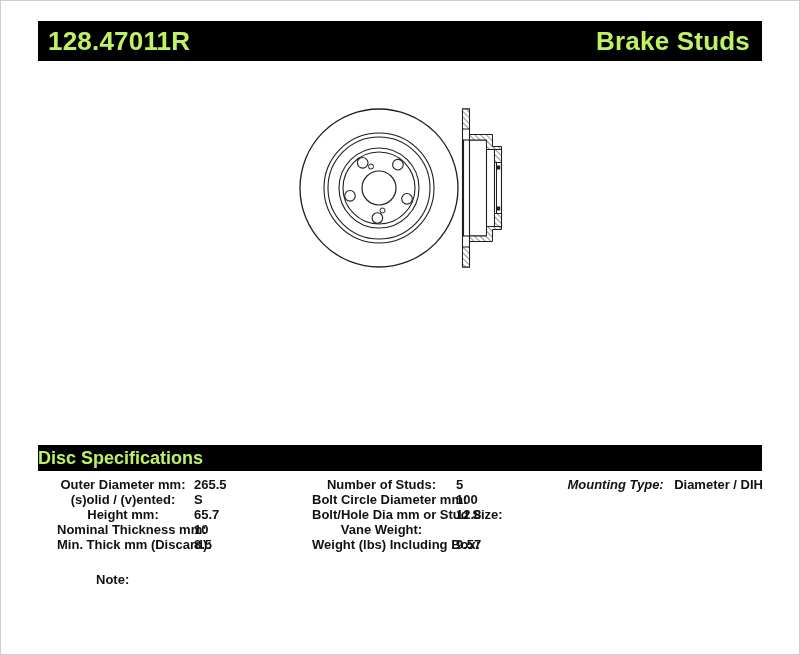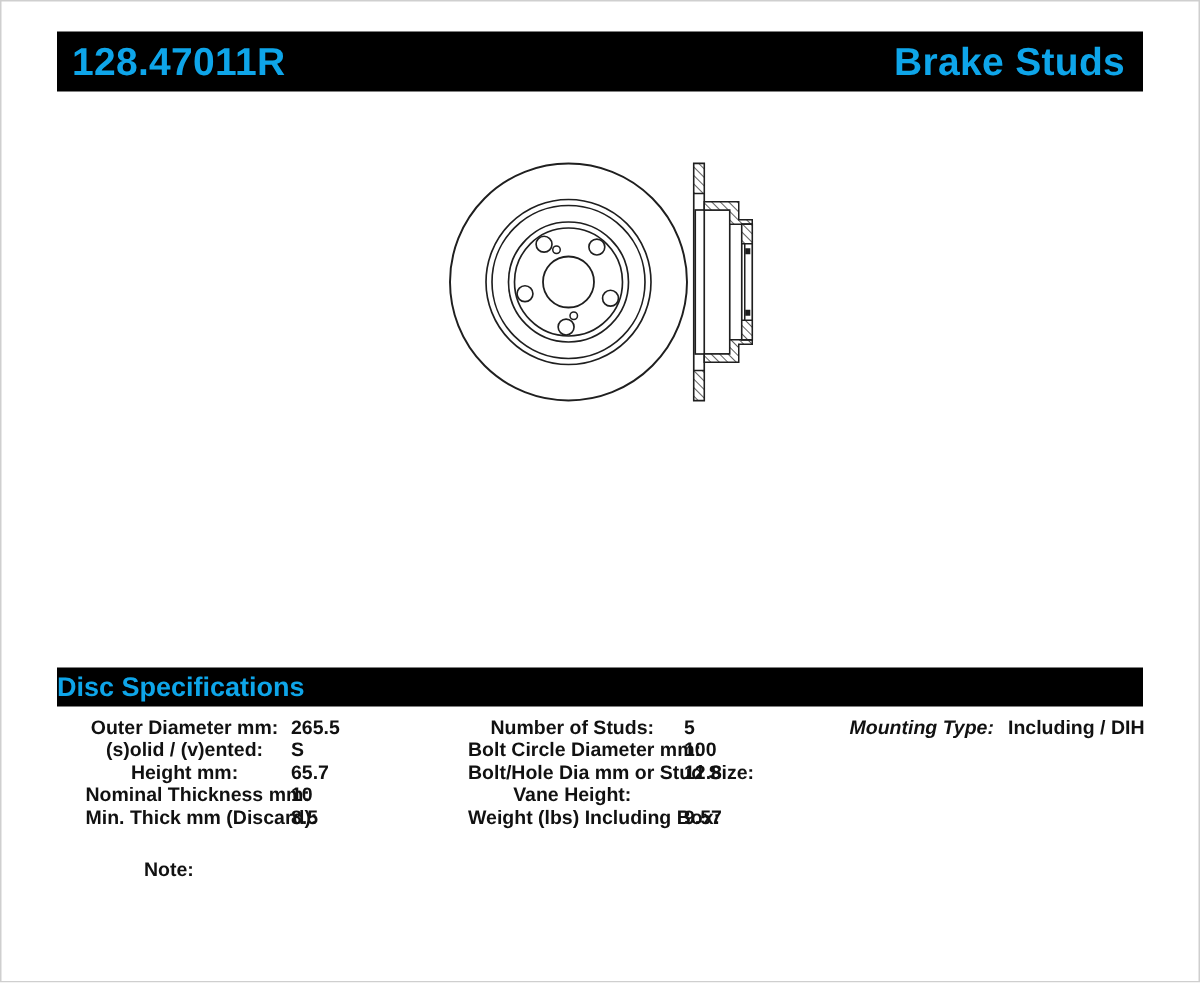--- a/index.html
+++ b/index.html
@@ -9,21 +9,21 @@
     background:#ffffff;
     font-family:"Liberation Sans", sans-serif;
     box-sizing:border-box;
     border:1px solid #cfcfcf;
     overflow:hidden;
   }
   .black-bar{
     position:absolute;
     left:37px;width:724px;
     background:#000000;
-    color:#0ea5e9;
+    color:#bef264;
     box-sizing:border-box;
   }
   .header-bar{
     top:20px;height:40px;
     display:flex;align-items:center;justify-content:space-between;
     padding:0 12px 0 10px;
     font-size:26px;font-weight:bold;letter-spacing:0.2px;
   }
   .spec-bar{
     top:444px;height:26px;
@@ -138,31 +138,31 @@
     </div>
     <div class="spec-row">
       <span class="spec-label">Bolt Circle Diameter mm:</span>
       <span class="spec-value">100</span>
     </div>
     <div class="spec-row">
       <span class="spec-label">Bolt/Hole Dia mm or Stud Size:</span>
       <span class="spec-value">12.8</span>
     </div>
     <div class="spec-row">
-      <span class="spec-label">Vane Height:</span>
+      <span class="spec-label">Vane Weight:</span>
       <span class="spec-value"></span>
     </div>
     <div class="spec-row">
       <span class="spec-label">Weight (lbs) Including Box:</span>
       <span class="spec-value">9.57</span>
     </div>
   </div>
 
   <div class="spec-col col3">
     <div class="spec-row">
       <span class="spec-label">Mounting Type:</span>
-      <span class="spec-value">Including / DIH</span>
+      <span class="spec-value">Diameter / DIH</span>
     </div>
   </div>
 
   <div class="note">Note:</div>
 
 </div>
 
 </body></html>

